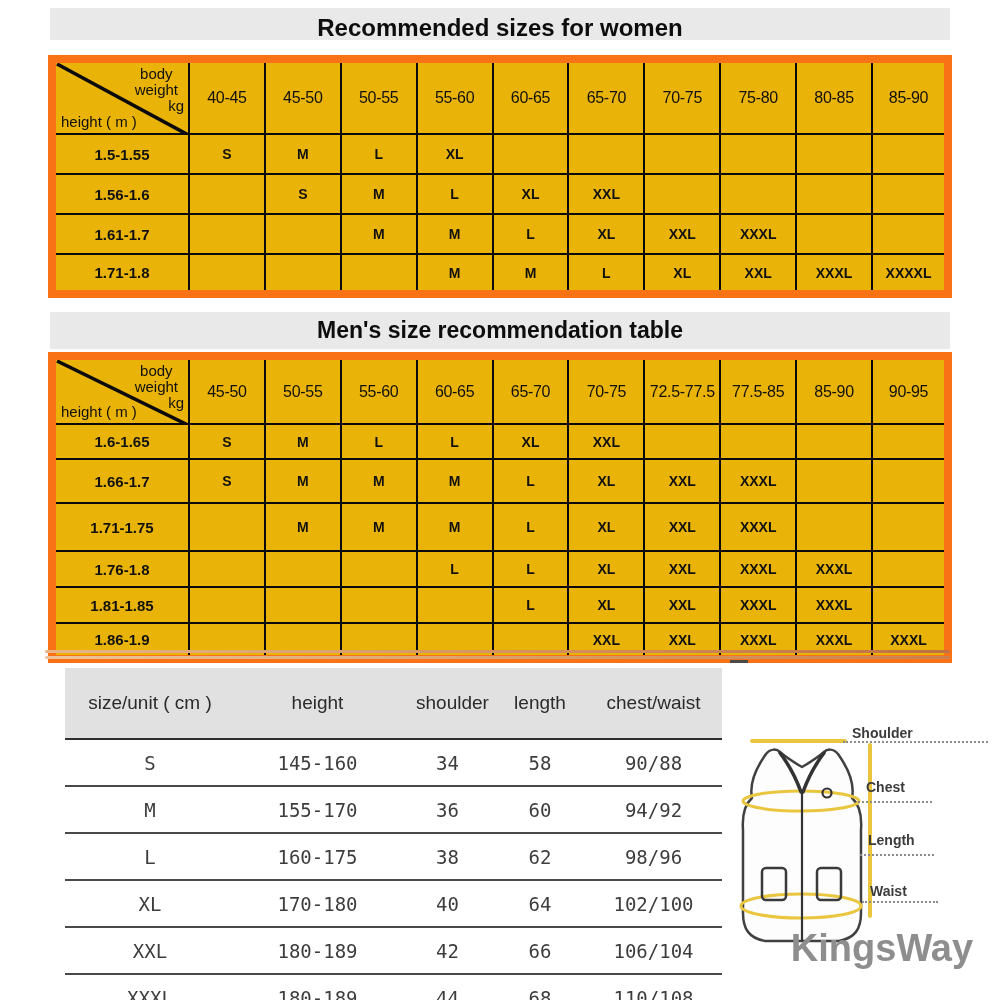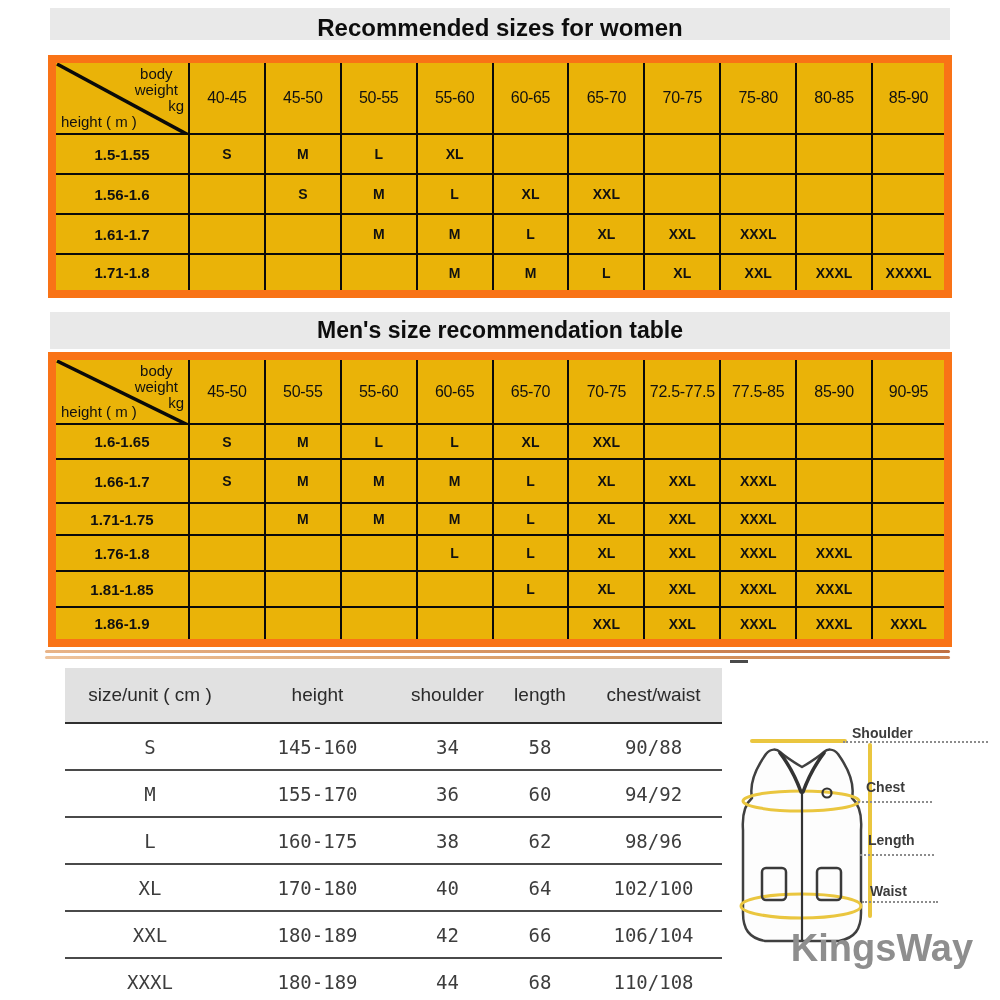--- a/index.html
+++ b/index.html
@@ -48,21 +48,21 @@
   #sep-line-2 { top:656px; background:linear-gradient(to right,#eec39b,#d79a63 60%,#cc8150); }
   #sep-tick { position:absolute; left:730px; top:660px; width:18px; height:3px; background:#4a4a4a; }
 
   
   #detail-table {
     position:absolute; left:65px; top:668px; width:657px;
     border-collapse:collapse; table-layout:fixed;
   }
   #detail-table th {
     background:#e1e1e1; height:38px; font-size:19px; font-weight:normal;
-    color:#2b2b2b; border-bottom:2px solid #2f2f2f; padding:8px; text-align:center;
+    color:#2b2b2b; border-bottom:2px solid #2f2f2f; padding:16px; text-align:center;
   }
   #detail-table td {
     height:45px; font-size:19px; color:#3d3d3d; text-align:center; padding:0;
     font-family:"DejaVu Sans Mono", monospace;
     border-bottom:2px solid #4a4a4a;
   }
 
   
   #vest-svg { position:absolute; left:735px; top:698px; }
   .vest-label { position:absolute; font-size:14px; font-weight:bold; color:#3b3b3b; }
@@ -230,21 +230,21 @@
         <td class="sizecell">M</td>
         <td class="sizecell">M</td>
         <td class="sizecell">M</td>
         <td class="sizecell">L</td>
         <td class="sizecell">XL</td>
         <td class="sizecell">XXL</td>
         <td class="sizecell">XXXL</td>
         <td class="sizecell"></td>
         <td class="sizecell"></td>
       </tr>
-      <tr style="height: 32px;">
+      <tr style="height: 48px;">
         <td class="rowhead">1.71-1.75</td>
         <td class="sizecell"></td>
         <td class="sizecell">M</td>
         <td class="sizecell">M</td>
         <td class="sizecell">M</td>
         <td class="sizecell">L</td>
         <td class="sizecell">XL</td>
         <td class="sizecell">XXL</td>
         <td class="sizecell">XXXL</td>
         <td class="sizecell"></td>

